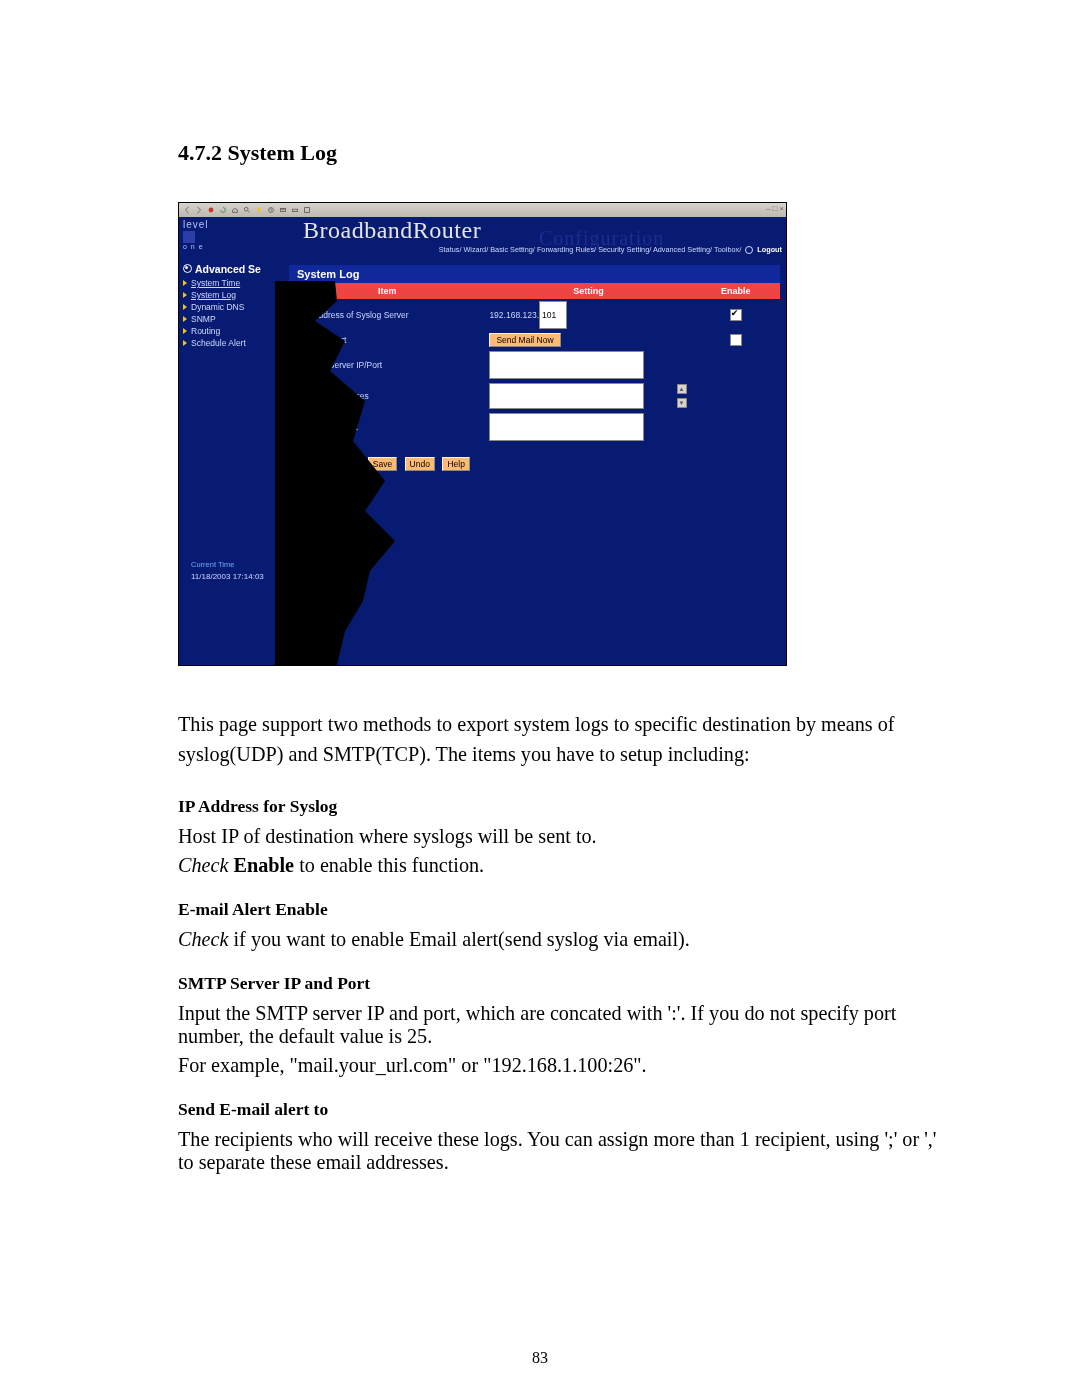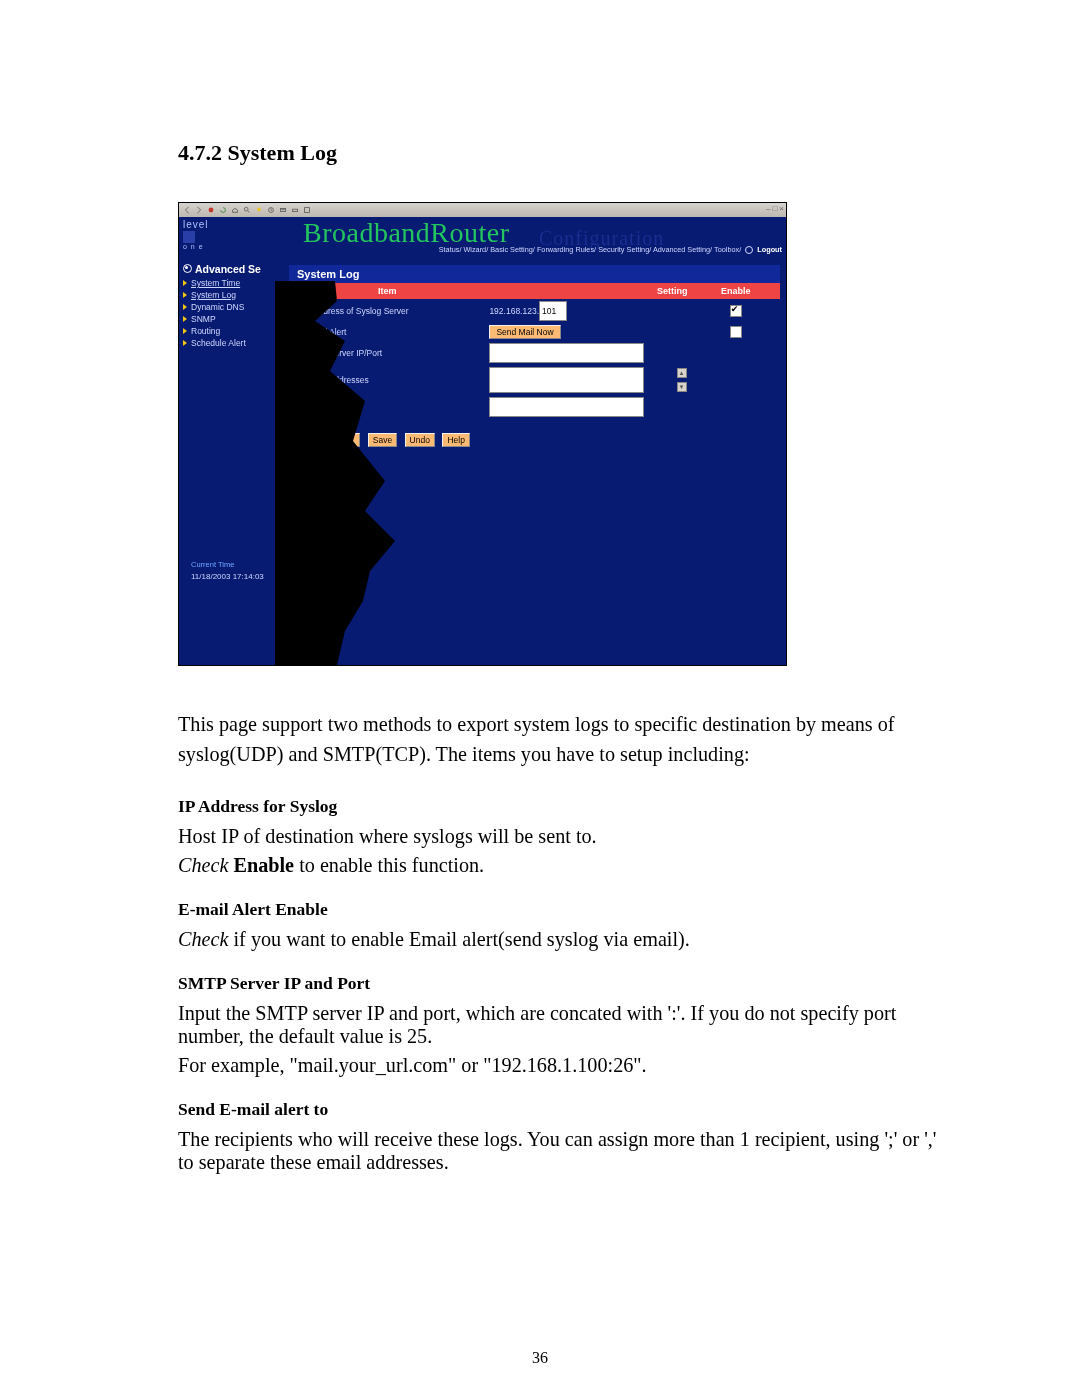--- a/index.html
+++ b/index.html
@@ -9,42 +9,42 @@
 .tb{position:absolute;left:0;top:0;right:0;height:14px;background:linear-gradient(#d6d2cd,#bdb8b0);display:flex;align-items:center;font-size:7px;color:#333}
 .tb-left{display:flex;gap:4px;padding-left:4px}
 .tb-ico{width:8px;height:8px;display:inline-block}
 .tb-ico svg{width:8px;height:8px;display:block}
 .tb-right{position:absolute;right:2px;top:1px;display:flex;gap:2px}
 .tb-right span{font-size:8px;color:#666;line-height:10px}
 .brand{position:absolute;left:4px;top:16px;font-size:12px;color:#b0c3ff;font-family:Arial}
 .brand .lv{font-size:10px;letter-spacing:1px}
 .brand .box{width:12px;height:12px;background:#2a3ea8;margin-top:1px}
 .brand .one{font-size:7px;letter-spacing:1px}
-.title-big{position:absolute;left:124px;top:14px;font-size:28px;color:#22c55e;letter-spacing:0.5px;font-family:"Times New Roman",serif}
+.title-big{position:absolute;left:124px;top:14px;font-size:24px;color:#e5e5e5;letter-spacing:0.5px;font-family:"Times New Roman",serif}
 .title-ghost{position:absolute;left:360px;top:24px;font-size:20px;color:#1a2d90;letter-spacing:1px;font-family:"Times New Roman",serif}
 .crumbs{position:absolute;right:4px;top:42px;font-size:7.3px;color:#cfd8ff;white-space:nowrap}
 .crumbs .dot{display:inline-block;width:6px;height:6px;border:1px solid #cfd8ff;border-radius:50%;vertical-align:middle;margin:0 2px}
 .crumbs b{font-weight:bold;color:#fff}
 .side{position:absolute;left:0;top:58px;width:124px;font-size:8.5px}
 .side .hdr{color:#fff;font-weight:bold;font-size:10.5px;padding:2px 4px}
 .side .item{padding:1px 0 1px 12px;color:#cfd8ff;position:relative}
 .side .item.ul{text-decoration:underline}
 .side .tri{position:absolute;left:4px;top:3px;width:0;height:0;border-style:solid;border-width:3px 0 3px 4px;border-color:transparent transparent transparent #f1c40f}
 .side .cur{position:absolute;left:12px;bottom:-220px;font-size:7.5px;color:#6da8ff}
 .side .ts{position:absolute;left:12px;bottom:-232px;font-size:8px;color:#cfd8ff}
 .main{position:absolute;left:110px;top:62px;right:6px}
 .main .mh{background:#11289a;font-weight:bold;color:#fff;font-size:11px;padding:3px 8px}
 .tbl{width:100%;border-collapse:collapse;font-size:8.5px}
 .tbl th{background:#ef4444;color:#fff;font-weight:bold;padding:3px 4px;font-size:9px}
 .tbl td{padding:2px 4px;vertical-align:middle}
 .tbl .lab{color:#cfd8ff;position:relative;padding-left:14px}
 .tbl .lab .m{position:absolute;left:6px;top:4px;width:0;height:0;border-style:solid;border-width:3px 0 3px 4px}
 .tbl .lab .m.red{border-color:transparent transparent transparent #e74c3c}
 .tbl .lab .m.blu{border-color:transparent transparent transparent #6da8ff}
-.inp{background:#fff;border:1px solid #888;color:#000;font-size:8.5px;height:20px;box-sizing:border-box;padding:6px 2px}
+.inp{background:#fff;border:1px solid #888;color:#000;font-size:8.5px;height:28px;box-sizing:border-box;padding:6px 2px}
 .btn{background:#fdba74;border:1px solid #888;border-top-color:#f4f1ea;border-left-color:#f4f1ea;color:#000;font-size:8.5px;height:14px;padding:0 6px;cursor:pointer}
 .btn.sm{padding:0 4px}
 .chk{width:10px;height:10px;background:#fff;border:1px solid #888;display:inline-block;vertical-align:middle;position:relative}
 .chk.on::after{content:"✔";position:absolute;left:0;top:-2px;font-size:9px;color:#000}
 .ta-wrap{position:relative}
 .ta{background:#fff;border:1px solid #888;width:155px;height:26px;box-sizing:border-box}
 .sb{position:absolute;right:1px;top:1px;bottom:1px;width:10px;display:flex;flex-direction:column;justify-content:space-between}
 .sb span{width:10px;height:10px;background:#d8d4cc;border:1px solid #888;box-sizing:border-box;font-size:7px;text-align:center;line-height:7px;color:#555}
 .btnrow{margin-top:10px;padding-left:14px}
 .btnrow .btn{margin-right:3px}
@@ -169,21 +169,21 @@
       <div class="cur">Current Time</div>
       <div class="ts">11/18/2003 17:14:03</div>
     </div>
 
     <div class="main">
       <div class="mh">System Log</div>
       <table class="tbl">
         <tbody>
             <tr>
           <th style="width:40%;text-align:center">Item</th>
-          <th style="width:42%;text-align:right">Setting</th>
+          <th style="width:42%;text-align:center">Setting</th>
           <th style="width:18%;text-align:center">Enable</th>
         </tr>
         <tr>
           <td class="lab"><span class="m red"></span><span>IP Address of Syslog Server</span></td>
           <td><span style="color:#cfd8ff">192.168.123.</span><input class="inp" style="width: 28px;" value="101"></td>
           <td style="text-align:center"><span class="chk on"></span></td>
         </tr>
         <tr>
           <td class="lab"><span class="m red"></span><span>E-mail Alert</span></td>
           <td><button class="btn">Send Mail Now</button></td>
@@ -249,14 +249,14 @@
     <div class="sub">SMTP Server IP and Port</div>
     <div class="desc">Input the SMTP server IP and port, which are concated with ':'. If you do not specify port number, the default value is 25.</div>
     <div class="desc last">For example, "mail.your_url.com" or "192.168.1.100:26".</div>
   </div>
 
   <div>
     <div class="sub">Send E-mail alert to</div>
     <div class="desc">The recipients who will receive these logs. You can assign more than 1 recipient, using ';' or ',' to separate these email addresses.</div>
   </div>
 
-  <div class="pgno">36</div>
+  <div class="pgno">83</div>
 </div>
 
 </body></html>

